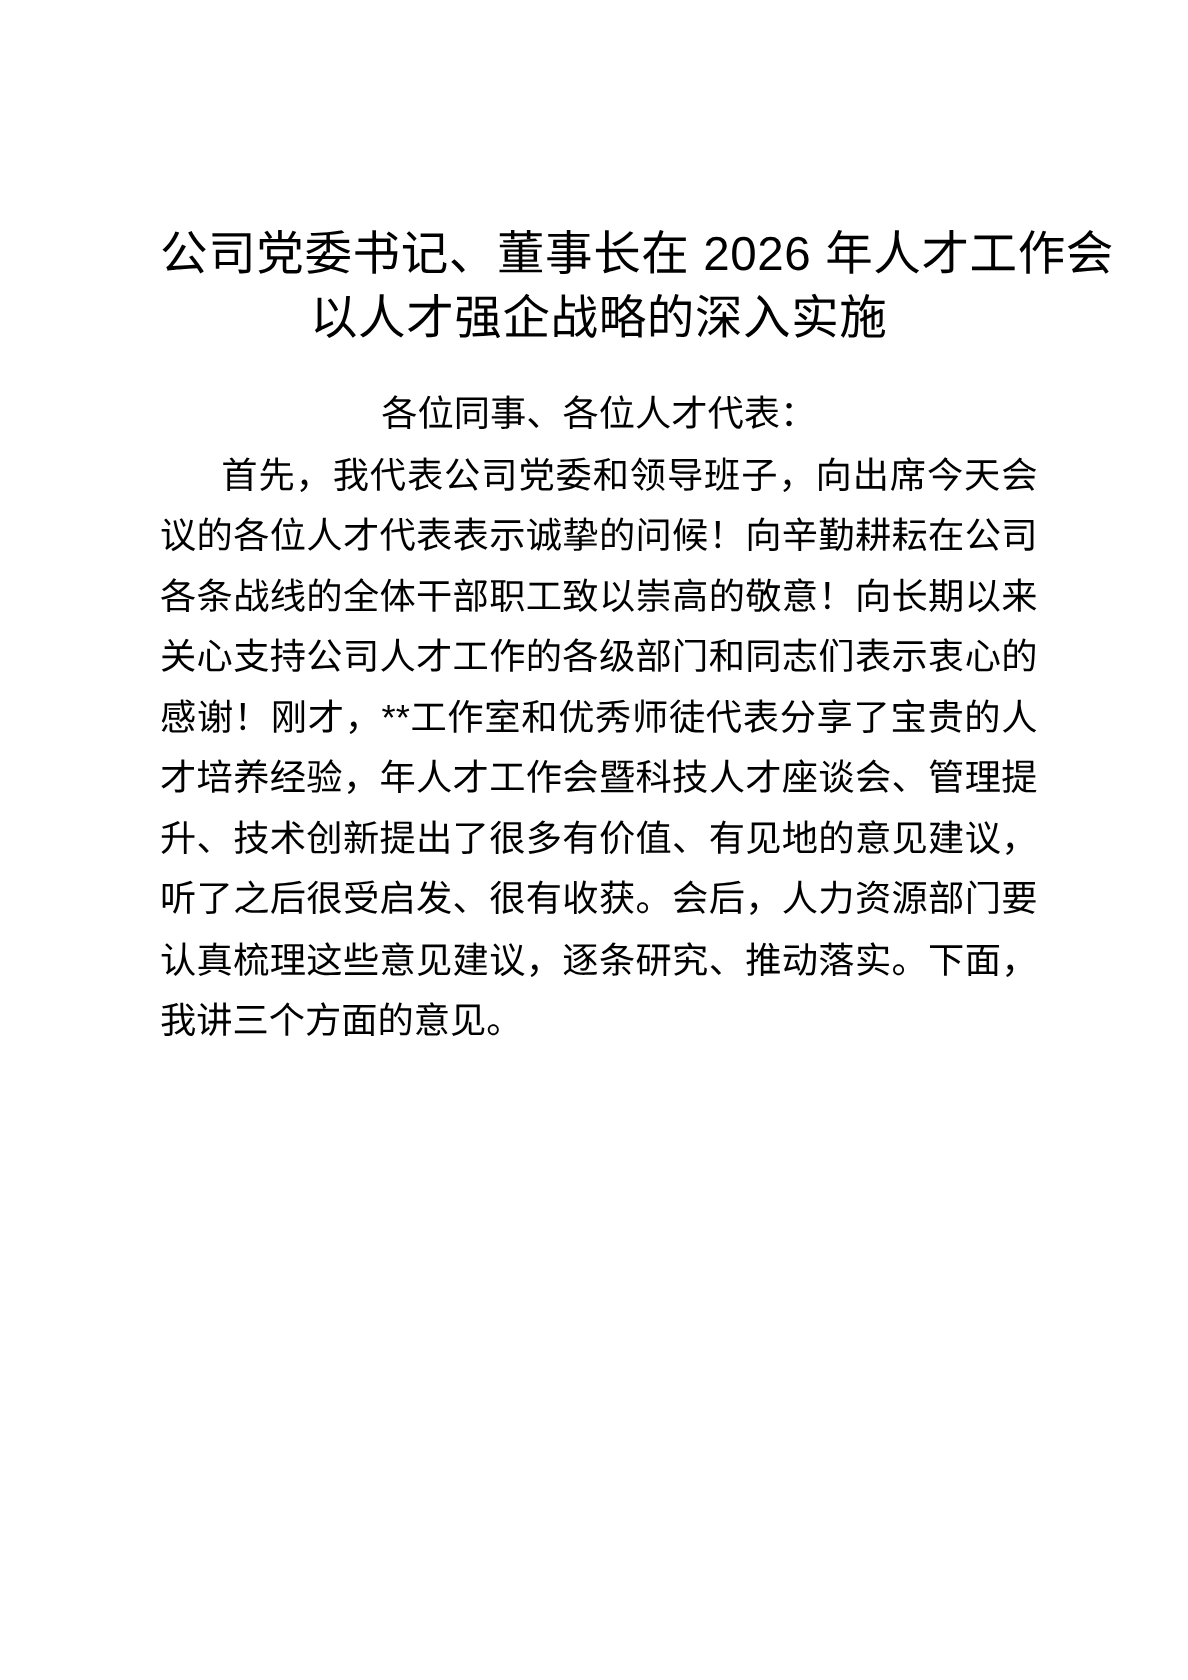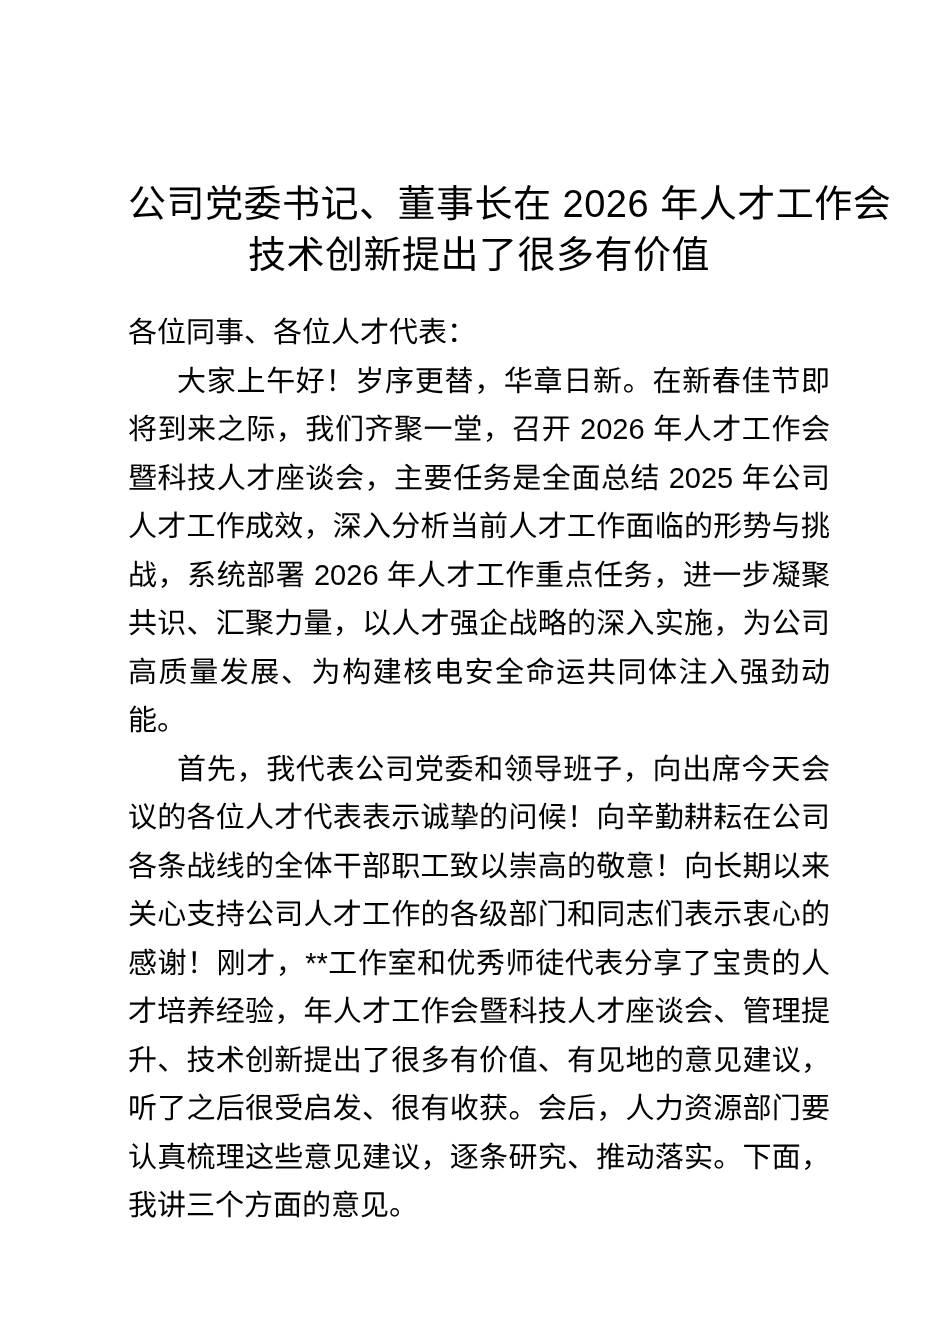--- a/index.html
+++ b/index.html
@@ -36,33 +36,32 @@
     line-height: 48.5px;
     text-align: justify;
     text-justify: inter-ideograph;
   }
   .doc-body p {
     margin: 0;
     padding: 0;
   }
   p.salutation {
     text-indent: 0;
-    text-align: left;
+    text-align: center;
   }
   p.para {
     text-indent: 49px;
   }
 </style>
 </head>
 <body>
 
 <div class="page">
   <h1 class="doc-title">
     <span class="title-line">公司党委书记、董事长在 2026 年人才工作会</span>
-    <span class="title-line">技术创新提出了很多有价值</span>
+    <span class="title-line">以人才强企战略的深入实施</span>
   </h1>
 
   <div class="doc-body">
     <p class="salutation">各位同事、各位人才代表：</p>
-    <p class="para">大家上午好！岁序更替，华章日新。在新春佳节即将到来之际，我们齐聚一堂，召开 2026 年人才工作会暨科技人才座谈会，主要任务是全面总结 2025 年公司人才工作成效，深入分析当前人才工作面临的形势与挑战，系统部署 2026 年人才工作重点任务，进一步凝聚共识、汇聚力量，以人才强企战略的深入实施，为公司高质量发展、为构建核电安全命运共同体注入强劲动能。</p>
     <p class="para">首先，我代表公司党委和领导班子，向出席今天会议的各位人才代表表示诚挚的问候！向辛勤耕耘在公司各条战线的全体干部职工致以崇高的敬意！向长期以来关心支持公司人才工作的各级部门和同志们表示衷心的感谢！刚才，**工作室和优秀师徒代表分享了宝贵的人才培养经验，年人才工作会暨科技人才座谈会、管理提升、技术创新提出了很多有价值、有见地的意见建议，听了之后很受启发、很有收获。会后，人力资源部门要认真梳理这些意见建议，逐条研究、推动落实。下面，我讲三个方面的意见。</p>
   </div>
 </div>
 
 </body></html>

